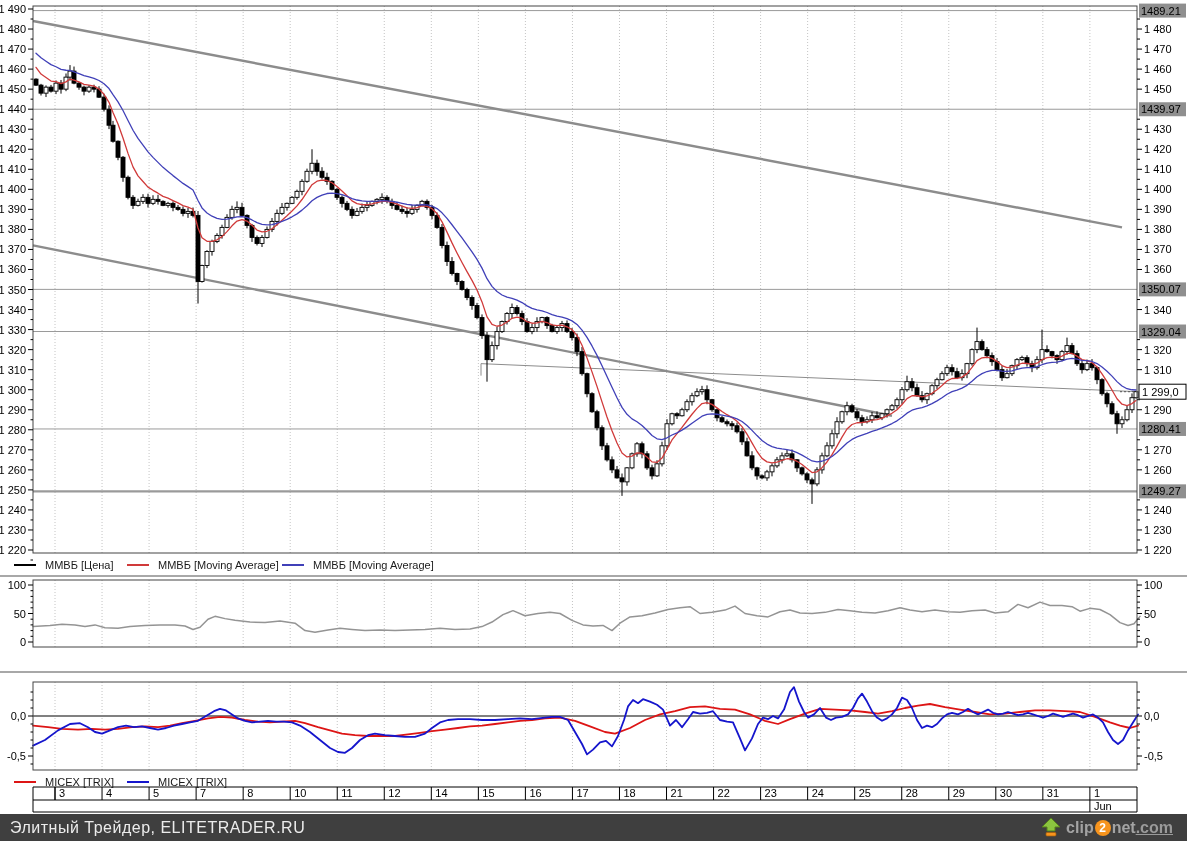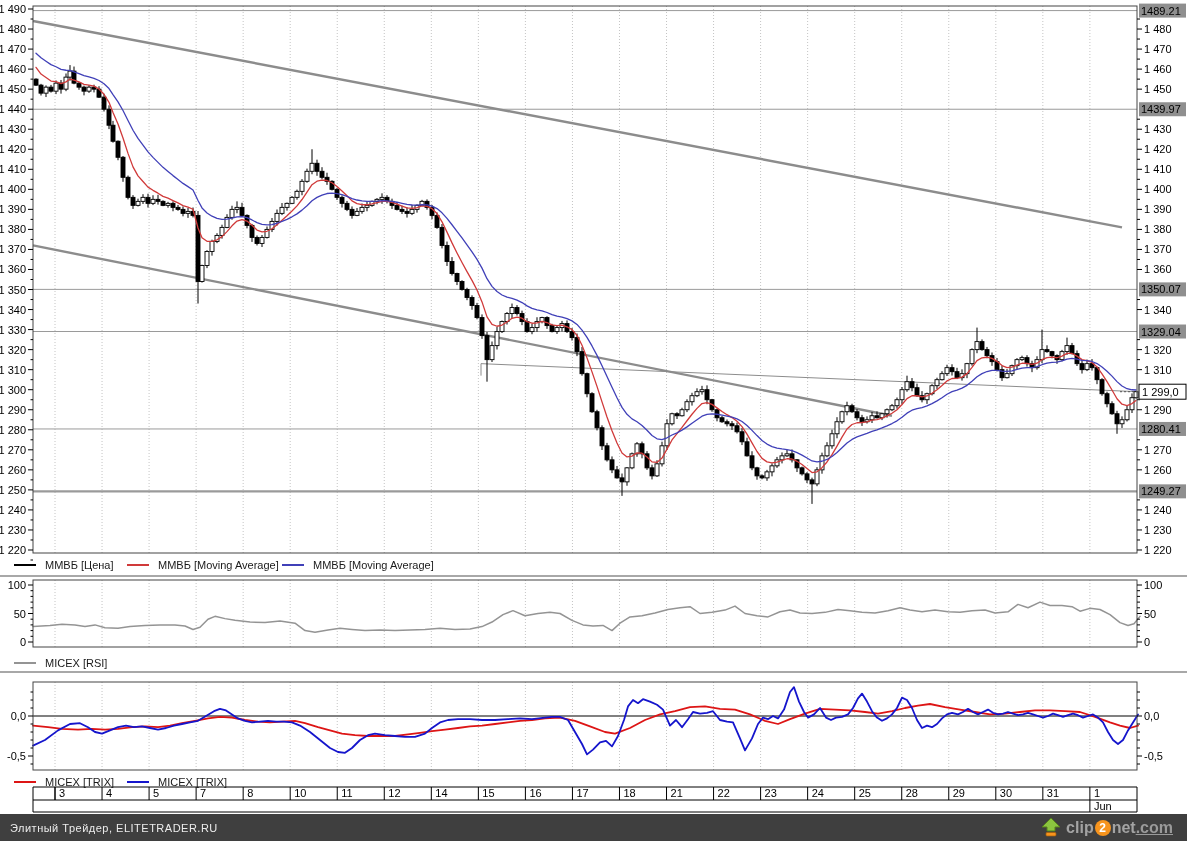--- a/index.html
+++ b/index.html
@@ -5,21 +5,21 @@
   html,body{margin:0;padding:0;background:#fff;}
   .screen{position:relative;width:1187px;height:841px;background:#fff;overflow:hidden;
           font-family:"Liberation Sans",sans-serif;}
   #chart-root{position:absolute;left:0;top:0;width:1187px;height:722px;}
   .legend{position:absolute;left:0;width:1187px;height:16px;font-size:11px;color:#1a1a1a;}
   .leg-item{position:absolute;top:0;height:16px;display:flex;align-items:center;}
   .leg-line{display:inline-block;width:22px;height:0;border-top:2px solid #000;margin-right:9px;}
   .leg-label{white-space:nowrap;}
   .statusbar{position:absolute;left:0;top:814px;width:1187px;height:27px;background:#3f3f3f;
              display:flex;align-items:center;}
-  .sb-text{color:#ececec;font-size:11px;padding-left:10px;letter-spacing:.5px;flex:0 0 auto;}
+  .sb-text{color:#ececec;font-size:16px;padding-left:10px;letter-spacing:.5px;flex:0 0 auto;}
   .sb-spacer{flex:1 1 auto;}
   .logo{display:flex;align-items:center;margin-right:14px;cursor:pointer;}
   .logo-arrow{margin-right:5px;}
   .logo-clip,.logo-net{color:#a3a3a3;font-weight:bold;font-size:16px;}
   .logo-two{display:inline-flex;align-items:center;justify-content:center;width:16px;height:16px;
             border-radius:50%;background:#f7941d;color:#fff;font-weight:bold;font-size:12px;margin:0 1px;}
   .logo-com{color:#9a9a9a;font-weight:bold;font-size:16px;text-decoration:underline;}
 </style>
 </head>
 <body>
@@ -855,26 +855,20 @@
     <span class="leg-item" style="left:127px">
       <span class="leg-line" style="border-top-color: rgb(208, 58, 58);"></span>
       <span class="leg-label">ММВБ [Moving Average]</span>
     </span>
     <span class="leg-item" style="left:282px">
       <span class="leg-line" style="border-top-color: rgb(64, 64, 184);"></span>
       <span class="leg-label">ММВБ [Moving Average]</span>
     </span>
   </div>
 
-  <div class="legend" style="top:655px">
-    <span class="leg-item" style="left:14px">
-      <span class="leg-line" style="border-top-color: rgb(148, 148, 148);"></span>
-      <span class="leg-label">MICEX [RSI]</span>
-    </span>
-  </div>
 
   <div class="legend" style="top:774px">
     <span class="leg-item" style="left:14px">
       <span class="leg-line" style="border-top-color: rgb(221, 21, 21);"></span>
       <span class="leg-label">MICEX [TRIX]</span>
     </span>
     <span class="leg-item" style="left:127px">
       <span class="leg-line" style="border-top-color: rgb(21, 21, 204);"></span>
       <span class="leg-label">MICEX [TRIX]</span>
     </span>

